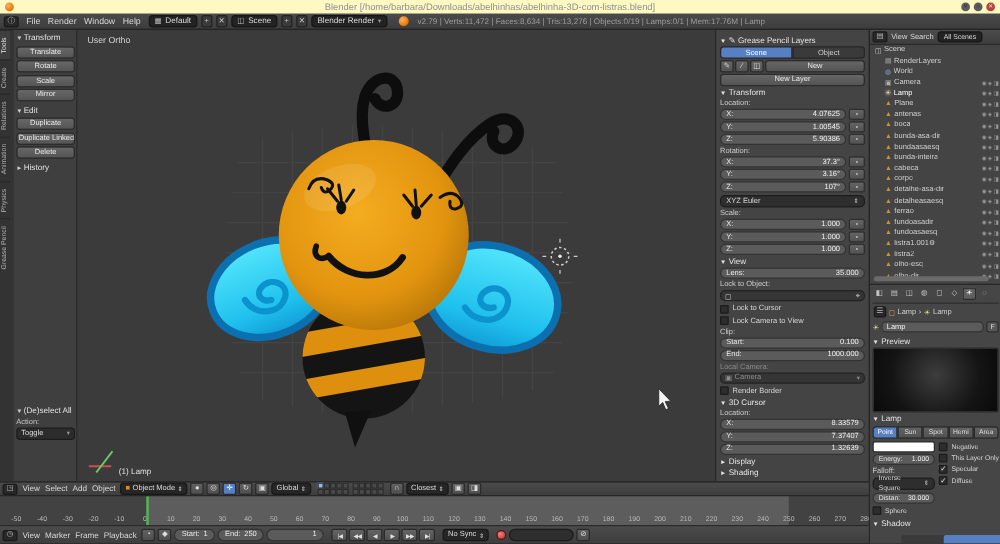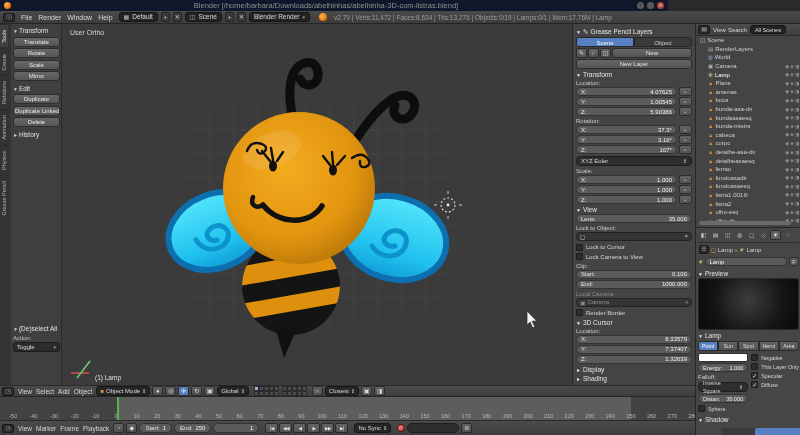--- a/index.html
+++ b/index.html
@@ -1,20 +1,20 @@
 <!DOCTYPE html>
 <html><head>
 <meta charset="utf-8">
 <style>
   html,body{margin:0;padding:0;background:#1a1a1a;}
   *{box-sizing:border-box;font-family:"Liberation Sans",sans-serif;-webkit-font-smoothing:antialiased;}
   #app{position:relative;width:800px;height:435px;overflow:hidden;background:#2a2a2a;font-size:8px;color:#cfcfcf;}
 
   
-  .titlebar{position:absolute;left:0;top:0;width:668px;height:11px;background:#0f172a;display:flex;align-items:center;padding:0 4px;}
+  .titlebar{position:absolute;left:0;top:0;width:800px;height:11px;background:#fef9c3;display:flex;align-items:center;padding:0 4px;}
   .blenderlogo{width:7px;height:7px;border-radius:50%;background:radial-gradient(circle at 35% 35%,#ffb25e,#e87d0d 60%,#9c5205);margin-right:4px;}
   .wintitle{flex:1;text-align:center;color:#8f8f8f;font-size:7.5px;white-space:nowrap;overflow:hidden;}
   .winctrls{display:flex;gap:3px;}
   .wbtn{width:7px;height:7px;border-radius:50%;background:#5c5c5c;color:#222;font-size:5px;line-height:7px;text-align:center;}
   .wbtn.close{background:#b5443a;color:#f0d9d6;}
 
   
   .infobar{position:absolute;left:0;top:11px;width:800px;height:13px;background:linear-gradient(#4a4a4a,#3d3d3d);border-bottom:1px solid #242424;display:flex;align-items:center;padding:0 3px;gap:3px;white-space:nowrap;}
   .ebtn{width:12px;height:9px;background:#282828;border:1px solid #1a1a1a;border-radius:2px;color:#bbb;font-size:6px;line-height:7px;text-align:center;flex:none;}
   .menu{color:#d8d8d8;font-size:7px;padding:0 3px;}

